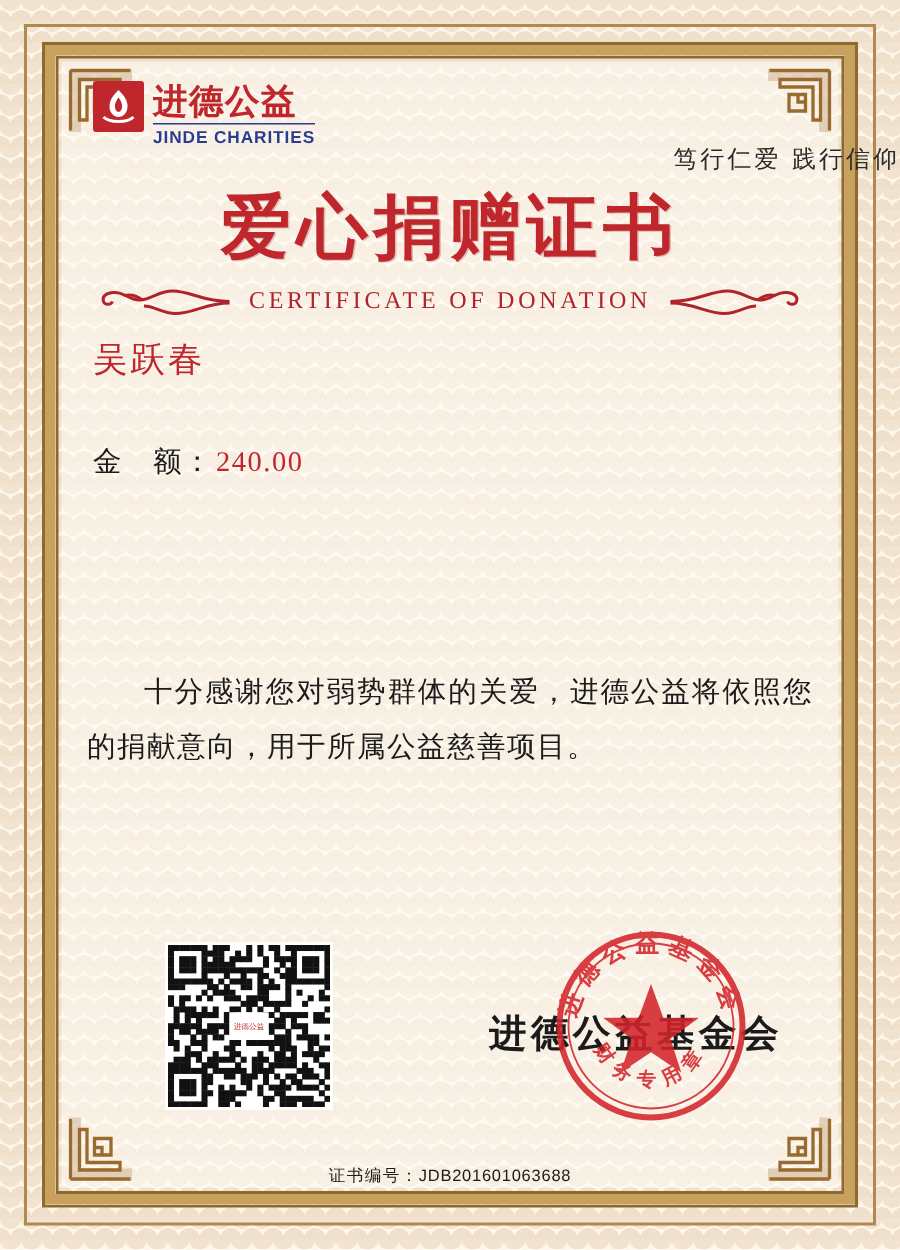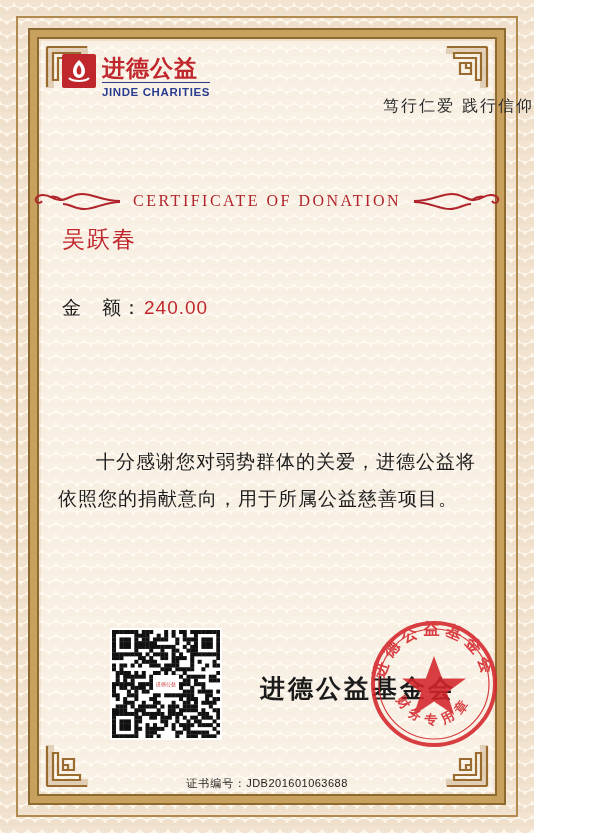--- a/index.html
+++ b/index.html
@@ -8,21 +8,21 @@
   }
   body {
     width: 600px;
     height: 833px;
     font-family: "Liberation Serif", serif;
     background: #ffffff;
   }
 
   .certificate {
     position: relative;
-    width: 534px;
+    width: 600px;
     height: 833px;
     box-sizing: border-box;
     overflow: hidden;
     background-color: #fdf6ea;
     background-image:
       radial-gradient(circle at 0 14px, rgba(228,205,178,0.55) 0 7px, rgba(228,205,178,0) 7.5px),
       radial-gradient(circle at 14px 14px, rgba(228,205,178,0.55) 0 7px, rgba(228,205,178,0) 7.5px),
       radial-gradient(circle at 28px 14px, rgba(228,205,178,0.55) 0 7px, rgba(228,205,178,0) 7.5px),
       radial-gradient(circle at 7px 0, rgba(228,205,178,0.45) 0 7px, rgba(228,205,178,0) 7.5px),
       radial-gradient(circle at 21px 0, rgba(228,205,178,0.45) 0 7px, rgba(228,205,178,0) 7.5px);
@@ -154,21 +154,21 @@
     font-size: 23px;
     color: #c0272d;
     letter-spacing: 2px;
   }
   .row {
     font-size: 19px;
     letter-spacing: 1px;
   }
   .row .label { color: #1b1b1b; text-align: right; }
   .row .value { color: #1b1b1b; margin-left: 2px; }
-  .row .value.amount { color: #c0272d; font-family: Liberation Sans, sans-serif; }
+  .row .value.amount { color: #c0272d; font-family: Liberation Serif, serif; }
   .row .value.date { font-family: "Liberation Sans", sans-serif; }
   .r-amount { top: 295px; }
   .r-date   { top: 337px; }
   .r-proj   { top: 379px; }
 
   .body-text {
     position: absolute;
     left: 58px;
     right: 58px;
     top: 443px;
@@ -307,20 +307,21 @@
       </svg>
     </div>
     <div class="logo-text-wrap">
       <div class="logo-cn">进德公益</div>
       <div class="logo-en">JINDE CHARITIES</div>
     </div>
   </div>
 
   <div class="motto">笃行仁爱  践行信仰</div>
 
+  <div class="main-title">爱心捐赠证书</div>
 
   <div class="sub-title-row">
     <span class="flourish">
       <svg width="90" height="26" viewBox="0 0 90 26" fill="none" stroke="currentColor" stroke-width="2">
         <path d="M88 13 C70 13 62 6 50 6 C40 6 36 12 28 12 C20 12 18 6 10 7 C5 7.6 3 10 4 13 C5 15.6 9 15.4 10 13"></path>
         <path d="M88 14 C72 14 64 21 52 21 C43 21 38 16 31 16"></path>
         <path d="M30 12 C26 9 22 8 18 9"></path>
       </svg>
     </span>
     <span class="sub-title">CERTIFICATE OF DONATION</span>

